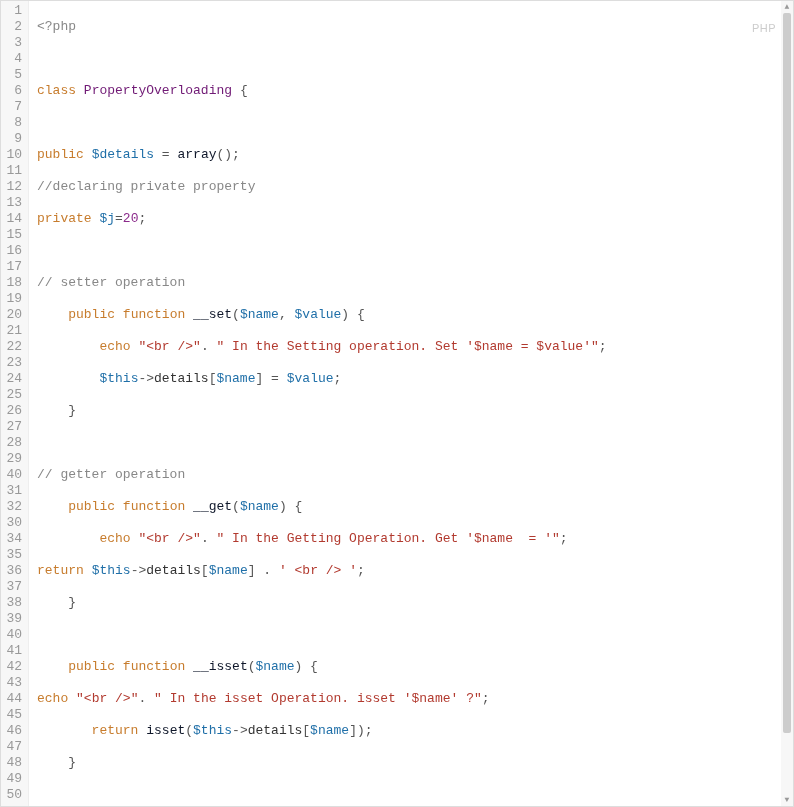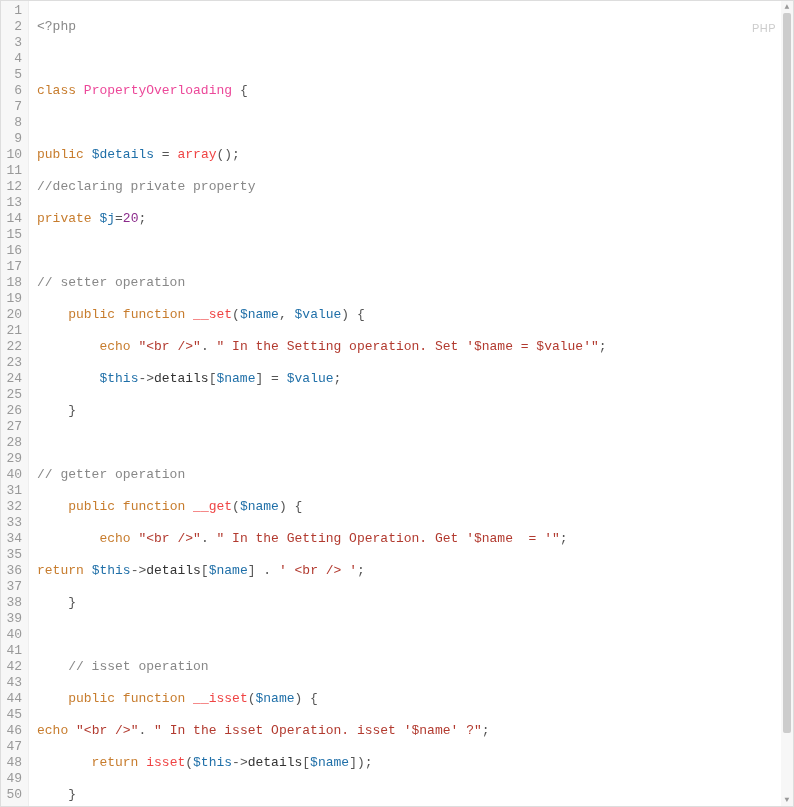--- a/index.html
+++ b/index.html
@@ -68,24 +68,24 @@
   top: 12px;
   left: 2px;
   width: 8px;
   height: 720px;
   background: #ccc;
   border-radius: 2px;
 }
 
 .tk-lt    { color: #888; }
 .tk-kw    { color: #c77c2d; }
-.tk-cls   { color: #ec4899; }
+.tk-cls   { color: #701a75; }
 .tk-var   { color: #1f6fa8; text-align: right; }
 .tk-punc  { color: #555; }
-.tk-fn    { color: #ef4444; }
+.tk-fn    { color: #0f172a; }
 .tk-num   { color: #8b2a8b; }
 .tk-str   { color: #b23a2f; }
 .tk-cmt   { color: #888; font-style: normal; }
 .tk-arrow { color: #555; }
 </style>
 </head>
 <body>
 
 <div class="editor">
   <div class="gutter" id="gutter">
@@ -114,21 +114,21 @@
       <div>23</div>
       <div>24</div>
       <div>25</div>
       <div>26</div>
       <div>27</div>
       <div>28</div>
       <div>29</div>
       <div>40</div>
       <div>31</div>
       <div>32</div>
-      <div>33</div>
+      <div>30</div>
       <div>34</div>
       <div>35</div>
       <div>36</div>
       <div>37</div>
       <div>38</div>
       <div>39</div>
       <div>40</div>
       <div>41</div>
       <div>42</div>
       <div>43</div>
@@ -154,21 +154,20 @@
 <div class="line">        <span class="tk-kw">echo</span> <span class="tk-str">"&lt;br /&gt;"</span><span class="tk-punc">.</span> <span class="tk-str">" In the Setting operation. Set '$name = $value'"</span><span class="tk-punc">;</span></div>
 <div class="line">        <span class="tk-var">$this</span><span class="tk-arrow">-&gt;</span><span>details</span><span class="tk-punc">[</span><span class="tk-var">$name</span><span class="tk-punc">]</span> <span class="tk-punc">=</span> <span class="tk-var">$value</span><span class="tk-punc">;</span></div>
 <div class="line">    <span class="tk-punc">}</span></div>
 <div class="line"></div>
 <div class="line"><span class="tk-cmt">// getter operation</span></div>
 <div class="line">    <span class="tk-kw">public</span> <span class="tk-kw">function</span> <span class="tk-fn">__get</span><span class="tk-punc">(</span><span class="tk-var">$name</span><span class="tk-punc">) {</span></div>
 <div class="line">        <span class="tk-kw">echo</span> <span class="tk-str">"&lt;br /&gt;"</span><span class="tk-punc">.</span> <span class="tk-str">" In the Getting Operation. Get '$name  = '"</span><span class="tk-punc">;</span></div>
 <div class="line"><span class="tk-kw">return</span> <span class="tk-var">$this</span><span class="tk-arrow">-&gt;</span><span>details</span><span class="tk-punc">[</span><span class="tk-var">$name</span><span class="tk-punc">]</span> <span class="tk-punc">.</span> <span class="tk-str">' &lt;br /&gt; '</span><span class="tk-punc">;</span></div>
 <div class="line">    <span class="tk-punc">}</span></div>
 <div class="line"></div>
-<div class="line">    <span class="tk-cmt">// isset operation</span></div>
 <div class="line">    <span class="tk-kw">public</span> <span class="tk-kw">function</span> <span class="tk-fn">__isset</span><span class="tk-punc">(</span><span class="tk-var">$name</span><span class="tk-punc">) {</span></div>
 <div class="line"><span class="tk-kw">echo</span> <span class="tk-str">"&lt;br /&gt;"</span><span class="tk-punc">.</span> <span class="tk-str">" In the isset Operation. isset '$name' ?"</span><span class="tk-punc">;</span></div>
 <div class="line">       <span class="tk-kw">return</span> <span class="tk-fn">isset</span><span class="tk-punc">(</span><span class="tk-var">$this</span><span class="tk-arrow">-&gt;</span><span>details</span><span class="tk-punc">[</span><span class="tk-var">$name</span><span class="tk-punc">]);</span></div>
 <div class="line">    <span class="tk-punc">}</span></div>
 
 
 
 
 
 

